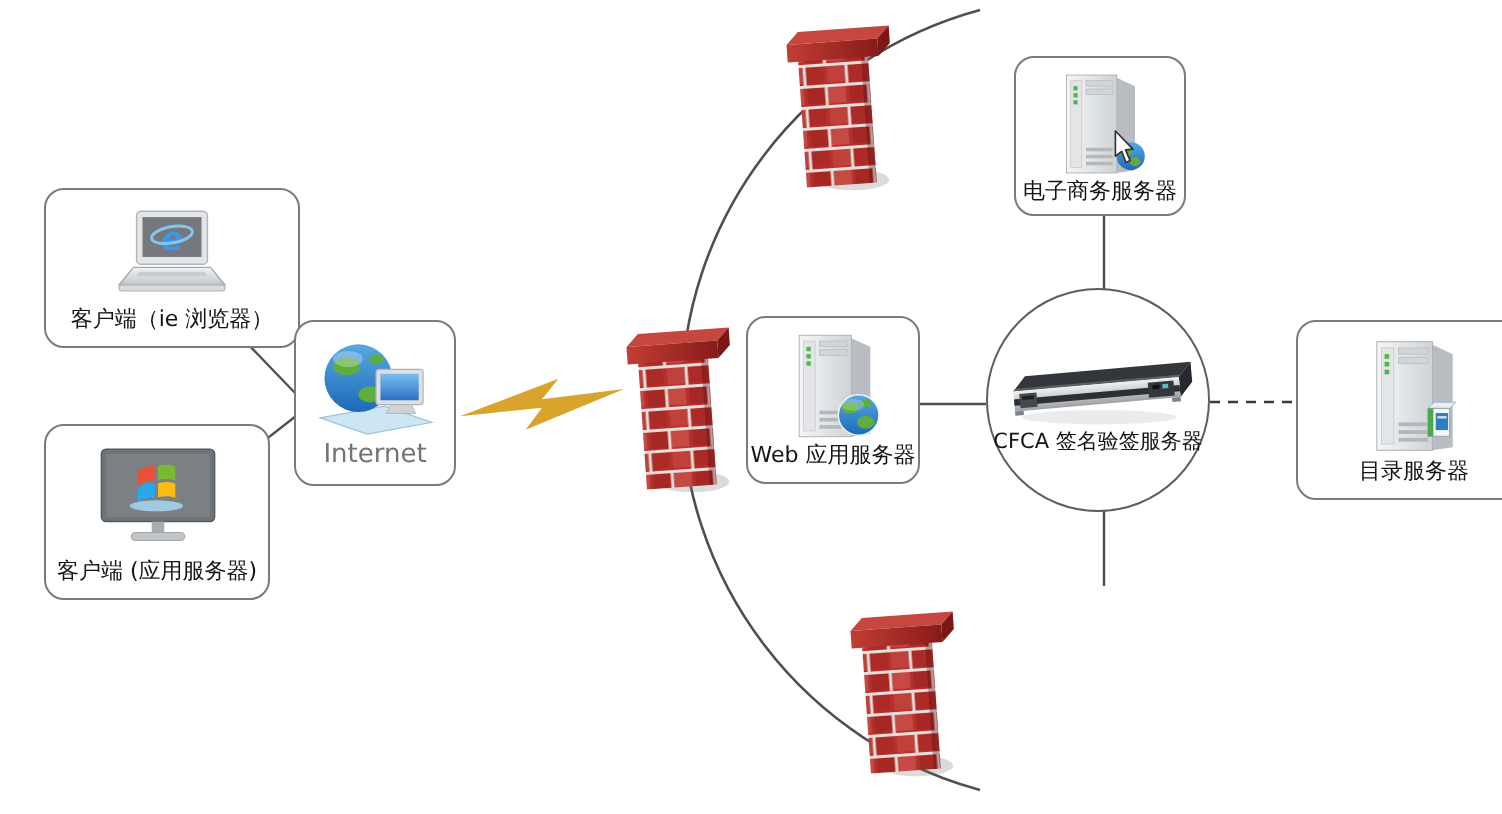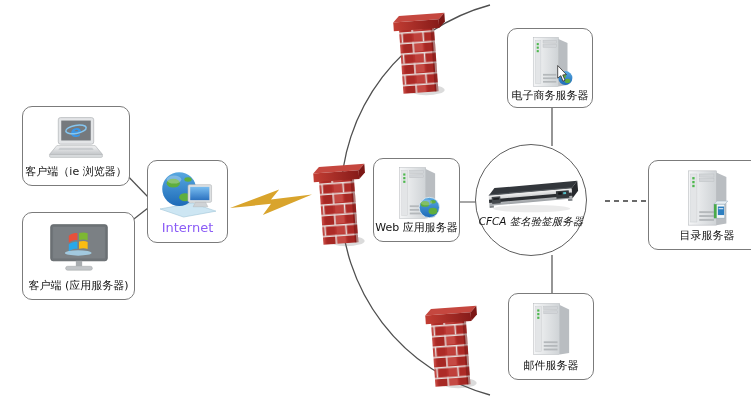--- a/index.html
+++ b/index.html
@@ -16,21 +16,21 @@
     justify-content:space-between;padding:5px 3px 7px 3px;
   }
   .iconwrap{flex:1;display:flex;align-items:center;justify-content:center;width:100%;}
   .nlabel{font-size:11px;color:#141414;white-space:nowrap;line-height:1.1;text-align:center;}
   .circle-node{
     position:absolute;z-index:3;background:#fff;border:1.5px solid #5e5e5e;border-radius:50%;
     box-sizing:border-box;display:flex;flex-direction:column;align-items:center;
     justify-content:center;padding-top:4px;
   }
   .circle-node .nlabel{font-size:10.5px;margin-top:2px;}
-  .inet-label{font-size:13px;color:#8b5cf6;}
+  .inet-label{font-size:13px;color:#737373;}
   .defs-holder{position:absolute;width:0;height:0;overflow:hidden;}
 </style>
 </head>
 <body>
 
 <div class="canvas">
 
   <svg class="defs-holder" aria-hidden="true">
     <defs>
       <pattern id="bricks" width="24" height="24" patternUnits="userSpaceOnUse">
@@ -196,21 +196,21 @@
     <svg width="56" height="96" viewBox="0 0 64 100">
         <use href="#fwshape"></use>
       </svg>
   </div>
   <div class="fw" style="left:425px;top:299px;">
     <svg width="56" height="96" viewBox="0 0 64 100">
         <use href="#fwshape"></use>
       </svg>
   </div>
 
-  <div class="node" style="left:22px;top:106px;width:108px;height:80px;">
+  <div class="node" style="left:22px;top:94px;width:128px;height:80px;">
     <div class="iconwrap">
       <svg width="62" height="46" viewBox="0 0 84 62">
           <use href="#laptopie"></use>
         </svg>
     </div>
     <div class="nlabel">客户端（ie 浏览器）</div>
   </div>
 
   <div class="node" style="left:22px;top:212px;width:113px;height:88px;">
     <div class="iconwrap">
@@ -243,41 +243,33 @@
   <div class="node" style="left:507px;top:28px;width:86px;height:80px;">
     <div class="iconwrap">
       <svg width="54" height="56" viewBox="0 0 72 80">
           <use href="#tower"></use>
           <use href="#ovcursor"></use>
         </svg>
     </div>
     <div class="nlabel">电子商务服务器</div>
   </div>
 
-  <div class="circle-node" style="left:475px;top:144px;width:112px;height:112px;font-style:italic;">
+  <div class="circle-node" style="left:493px;top:144px;width:112px;height:112px;">
     <div>
       <svg width="96" height="38" viewBox="0 0 134 52">
           <use href="#rack"></use>
         </svg>
     </div>
     <div class="nlabel">CFCA 签名验签服务器</div>
   </div>
 
   <div class="node" style="left:648px;top:160px;width:118px;height:90px;">
     <div class="iconwrap">
       <svg width="58" height="62" viewBox="0 0 72 80">
           <use href="#tower"></use>
           <use href="#ovdir"></use>
         </svg>
     </div>
     <div class="nlabel">目录服务器</div>
   </div>
 
-  <div class="node" style="left:508px;top:293px;width:86px;height:87px;">
-    <div class="iconwrap">
-      <svg width="54" height="58" viewBox="0 0 72 80">
-          <use href="#tower"></use>
-        </svg>
-    </div>
-    <div class="nlabel">邮件服务器</div>
-  </div>
 
 </div>
 
 </body></html>

